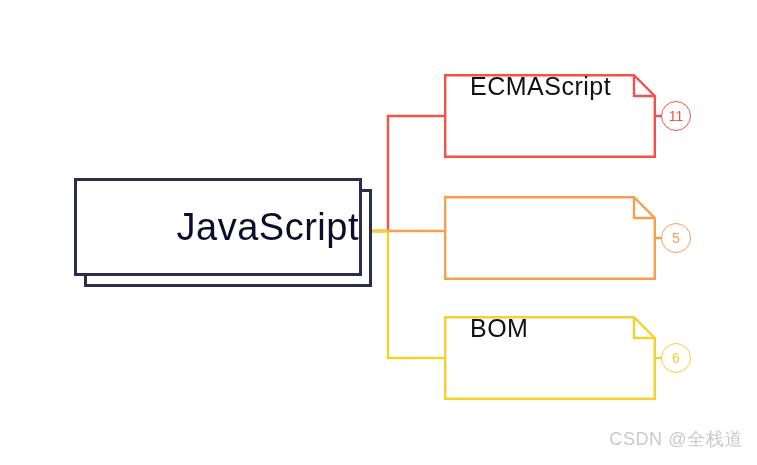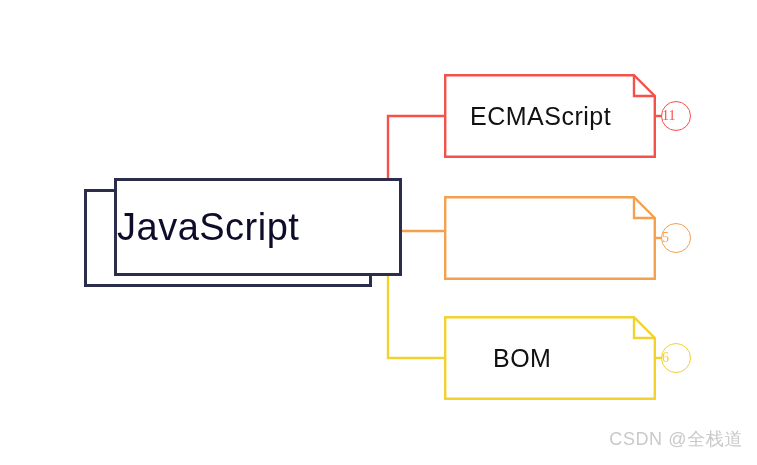--- a/index.html
+++ b/index.html
@@ -41,76 +41,75 @@
     position: absolute;
     left: 74px;
     top: 178px;
     width: 288px;
     height: 98px;
     background: #ffffff;
     border: 3px solid #2b2d4a;
     box-sizing: border-box;
     display: flex;
     align-items: center;
-    justify-content: flex-start;
-    margin-left: 40px;
+    justify-content: flex-end;
   }
   .root-label {
     font-size: 38px;
     color: #0d0d2b;
     letter-spacing: 0.5px;
     line-height: 1;
     font-weight: 400;
   }
 
   
   .leaf {
     position: absolute;
     left: 444px;
     width: 212px;
     height: 84px;
     box-sizing: border-box;
     display: flex;
-    align-items: center;
+    align-items: flex-start;
   }
   .leaf-shape {
     position: absolute;
     left: 0;
     top: 0;
     width: 212px;
     height: 84px;
   }
   .leaf-label {
     position: relative;
     font-size: 25px;
     color: #111111;
     letter-spacing: 0.5px;
     margin-left: 26px;
     line-height: 1;
     white-space: nowrap;
   }
   #leaf-0 { top: 74px; }
   #leaf-1 { top: 196px; }
-  #leaf-2 { top: 316px; padding-left: 23px; }
+  #leaf-2 { top: 316px; }
 
   
   .badge {
     position: absolute;
     left: 661px;
     width: 30px;
     height: 30px;
     border-radius: 50%;
     box-sizing: border-box;
     border: 1.6px solid #000;
     background: #ffffff;
     display: flex;
     align-items: center;
+    justify-content: center;
     font-size: 14px;
     line-height: 1;
-    font-family: Liberation Serif, serif;
   }
   #badge-0 { top: 101px; }
   #badge-1 { top: 223px; }
   #badge-2 { top: 343px; }
 
   
   .watermark {
     position: absolute;
     right: 14px;
     bottom: 14px;

